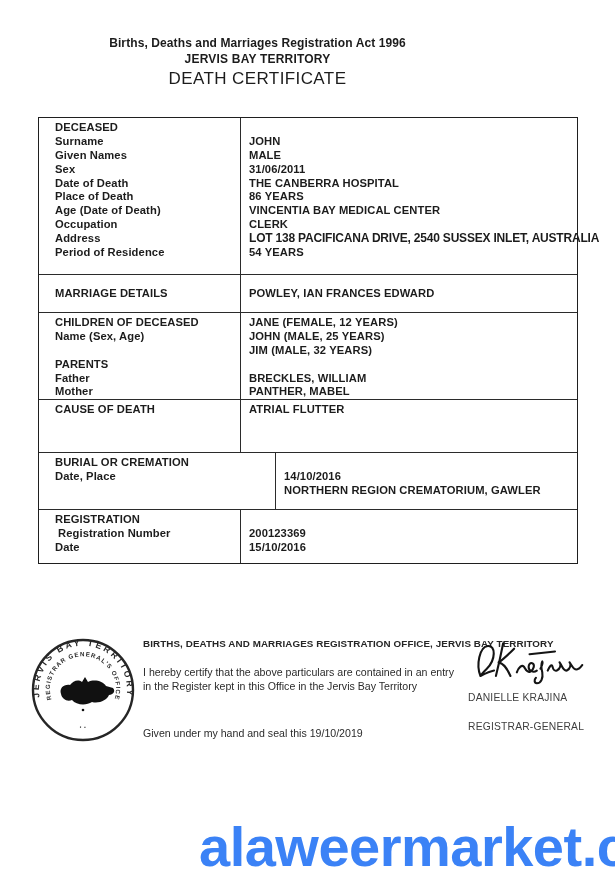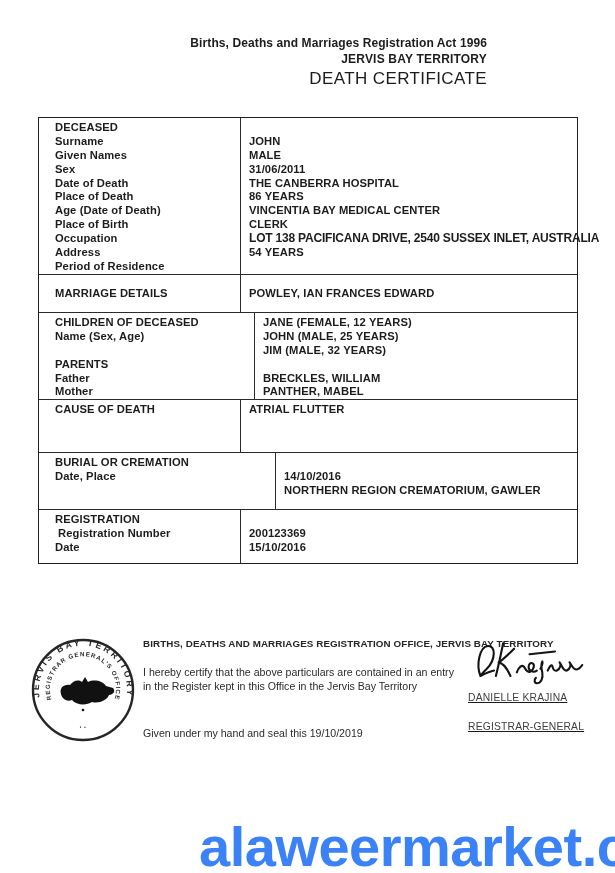--- a/index.html
+++ b/index.html
@@ -3,21 +3,21 @@
 <meta charset="utf-8">
 <style>
   * { margin:0; padding:0; box-sizing:border-box; }
   body { background:#ffffff; }
   .page {
     position:relative; width:615px; height:873px; background:#ffffff;
     font-family:"Liberation Sans", sans-serif; color:#1c1c1c; overflow:hidden;
   }
 
   
-  .hdr { position:absolute; top:36px; left:0; width:487px; text-align:right; padding-left:28px; }
+  .hdr { position:absolute; top:36px; left:0; width:487px; text-align:center; padding-left:28px; }
   .hdr-act { font-size:12px; font-weight:700; letter-spacing:0.1px; }
   .hdr-ter { font-size:12px; font-weight:700; margin-top:2px; letter-spacing:0.2px; }
   .hdr-main { font-size:17px; font-weight:400; margin-top:3px; letter-spacing:0.4px; }
 
   
   .cert-table {
     position:absolute; left:38px; top:117px; width:540px;
     border:1.7px solid #1f1f1f; background:#fff;
   }
   .sec { display:flex; }
@@ -27,34 +27,34 @@
   .cell.right { flex:1; border-left:1.5px solid #2b2b2b; padding-left:8px; }
   .ln {
     height:13.9px; line-height:13.9px; font-size:11.2px; font-weight:700;
     white-space:nowrap; letter-spacing:0.1px; color:#1c1c1c;
   }
   .ln.addr { font-size:12px; letter-spacing:-0.2px; }
   .ln.indent { padding-left:3px; }
   .sec1 { height:156px; }
   .sec2 { height:38px; }
   .sec2 .cell { display:flex; align-items:center; padding-top:0; }
-  .sec3 { height:87px;gap:14px; }
+  .sec3 { height:87px; }
   .sec4 { height:53px; }
   .sec5 { height:57px;gap:35px; }
   .sec6 { height:54px; }
 
   
   .seal { position:absolute; left:30px; top:637px; width:106px; height:106px; }
   .cert-block { position:absolute; left:143px; top:638px; width:460px; }
   .cert-office { font-size:9.8px; font-weight:700; white-space:nowrap; color:#262626; letter-spacing:0.1px; }
   .cert-line { font-size:10.6px; color:#2b2b2b; line-height:14px; white-space:nowrap; }
   .cert-line.first { margin-top:16px; }
   .cert-given { font-size:10.6px; color:#2b2b2b; margin-top:34px; white-space:nowrap; }
 
-  .sig-block { position:absolute; left:468px; top:636px; width:130px;text-decoration:underline; }
+  .sig-block { position:absolute; left:468px; top:636px; width:130px; }
   .sig-svg { display:block; margin-left:2px; }
   .sig-name  { font-size:10.3px; color:#3e3e3e; letter-spacing:0.2px; margin-top:6px; white-space:nowrap; }
   .sig-title { font-size:10.3px; color:#3e3e3e; letter-spacing:0.2px; margin-top:18px; white-space:nowrap; }
 
   
   .watermark {
     position:absolute; left:199px; top:814px;
     font-size:56px; font-weight:700; letter-spacing:-0.5px;
     color:#3b82f6; white-space:nowrap;
   }
@@ -74,21 +74,20 @@
 
     <div class="sec sec1">
       <div class="cell left">
         <div class="ln">DECEASED</div>
         <div class="ln">Surname</div>
         <div class="ln">Given Names</div>
         <div class="ln">Sex</div>
         <div class="ln">Date of Death</div>
         <div class="ln">Place of Death</div>
         <div class="ln">Age (Date of Death)</div>
-        <div class="ln">Place of Birth</div>
         <div class="ln">Occupation</div>
         <div class="ln">Address</div>
         <div class="ln">Period of Residence</div>
       </div>
       <div class="cell right">
         <div class="ln"></div>
         <div class="ln">JOHN</div>
         <div class="ln">MALE</div>
         <div class="ln">31/06/2011</div>
         <div class="ln">THE CANBERRA HOSPITAL</div>

